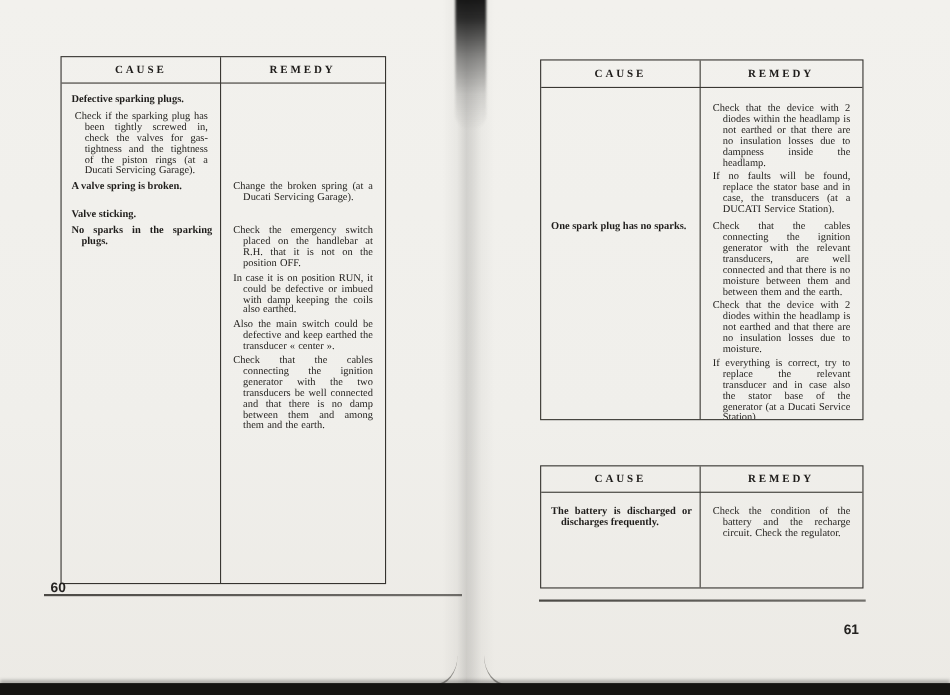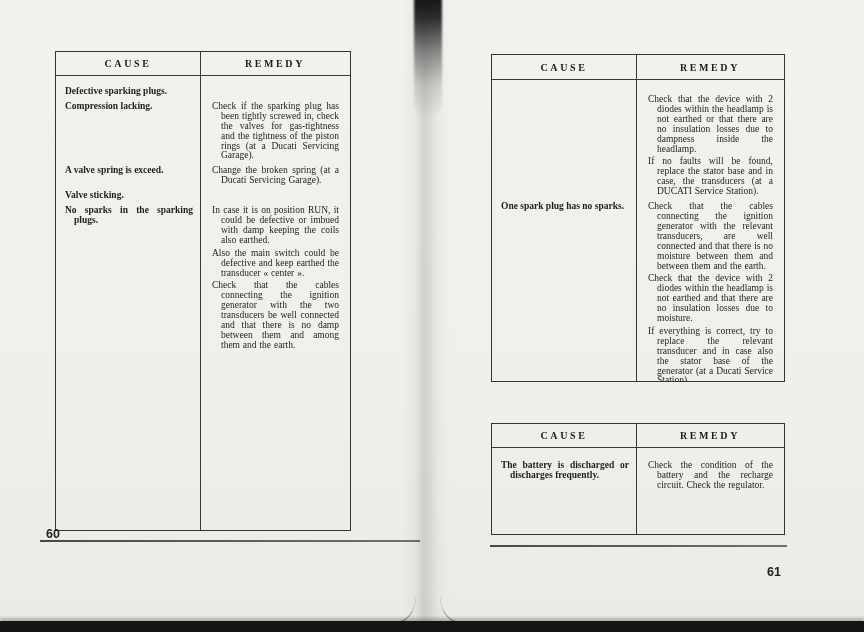--- a/index.html
+++ b/index.html
@@ -74,45 +74,43 @@
       <div class="th">CAUSE</div>
       <div class="th">REMEDY</div>
     </div>
     <div class="tbody">
       <div class="row">
         <div class="cell-cause">
             <p>Defective sparking plugs.</p>
           </div>
       </div>
       <div class="row">
-        <div class="cell-cause">
-            <p>Compression lacking.</p>
-          </div>
         <div class="cell-remedy">
           <p>Check if the sparking plug has been tightly screwed in, check the valves for gas-tightness and the tightness of the piston rings (at a Ducati Servicing Garage).</p>
         </div>
       </div>
       <div class="row">
         <div class="cell-cause">
-            <p>A valve spring is exceed.</p>
+            <p>A valve spring is broken.</p>
           </div>
         <div class="cell-remedy">
           <p>Change the broken spring (at a Ducati Servicing Garage).</p>
         </div>
       </div>
       <div class="row">
         <div class="cell-cause">
             <p>Valve sticking.</p>
           </div>
       </div>
       <div class="row">
         <div class="cell-cause">
             <p>No sparks in the sparking plugs.</p>
           </div>
         <div class="cell-remedy">
+          <p>Check the emergency switch placed on the handlebar at R.H. that it is not on the position OFF.</p>
           <p>In case it is on position RUN, it could be defective or imbued with damp keeping the coils also earthed.</p>
           <p>Also the main switch could be defective and keep earthed the transducer « center ».</p>
           <p>Check that the cables connecting the ignition generator with the two transducers be well connected and that there is no damp between them and among them and the earth.</p>
         </div>
       </div>
     </div>
   </div>
   <div class="footer-rule rule-left"></div>
   <div class="page-num pn-left">60</div>
 

